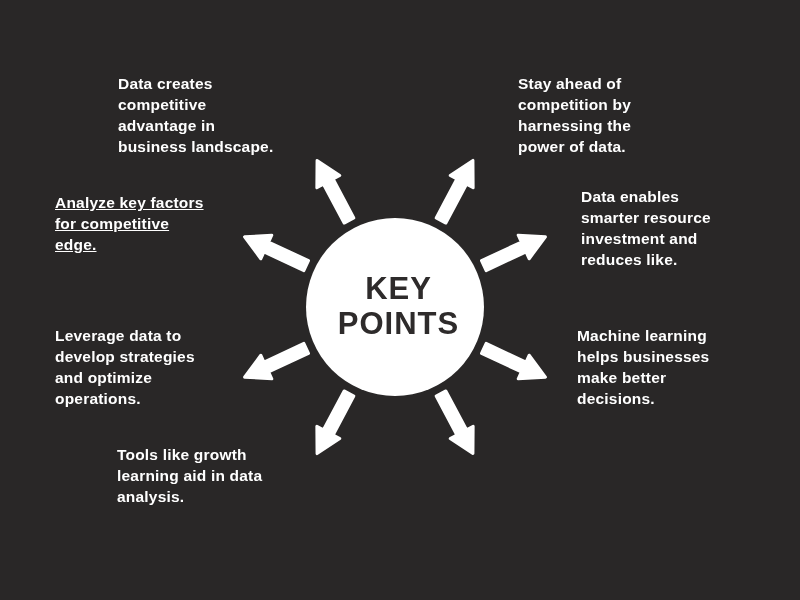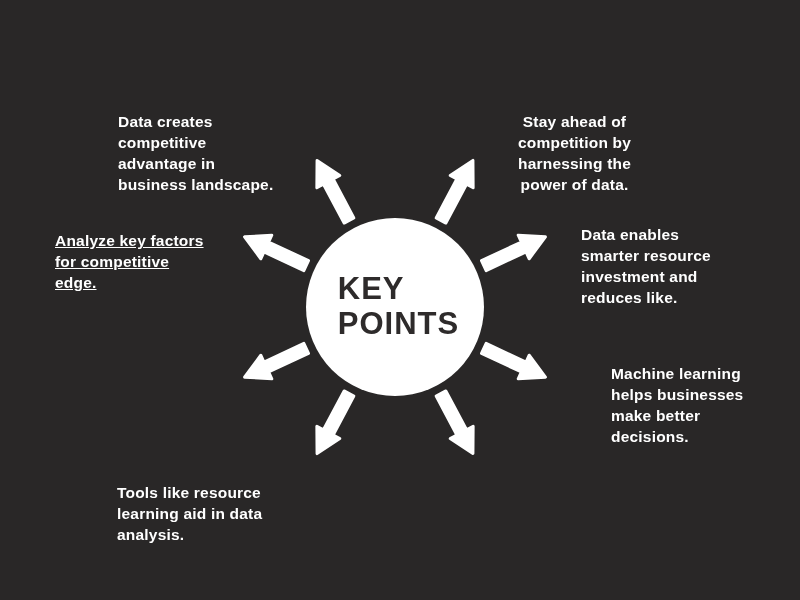--- a/index.html
+++ b/index.html
@@ -33,39 +33,39 @@
     display: flex;
     align-items: center;
     justify-content: center;
   }
   .center-label {
     font-size: 31px;
     font-weight: 700;
     line-height: 1.12;
     letter-spacing: 1px;
     color: #2e2b2b;
+    text-align: center;
     white-space: pre-line;
     margin-left: 7px;
   }
   .point-text {
     position: absolute;
     color: #ffffff;
     font-size: 15.5px;
     font-weight: 700;
     line-height: 21px;
     letter-spacing: 0.2px;
     white-space: pre-line;
-    margin-top: 38px;
   }
   .pt-top-left     { left: 118px; top: 73px;  }
-  .pt-top-right    { left: 518px; top: 73px; text-align: center;  }
+  .pt-top-right    { left: 518px; top: 73px;  }
   .pt-left-upper   { left: 55px;  top: 192px; text-decoration: underline; }
   .pt-right-upper  { left: 581px; top: 186px; }
   .pt-left-lower   { left: 55px;  top: 325px; }
-  .pt-right-lower  { left: 611px; top: 325px; }
+  .pt-right-lower  { left: 577px; top: 325px; }
   .pt-bottom-left  { left: 117px; top: 444px; }
   .pt-bottom-right { left: 524px; top: 444px; }
 </style>
 </head>
 <body>
 
 <div class="canvas">
 
   <svg class="arrows-layer" viewBox="0 0 800 600" xmlns="http://www.w3.org/2000/svg">
     <defs>
@@ -94,21 +94,25 @@
 competition by
 harnessing the
 power of data.</div>
   <div class="point-text pt-left-upper">Analyze key factors
 for competitive
 edge.</div>
   <div class="point-text pt-right-upper">Data enables
 smarter resource
 investment and
 reduces like.</div>
+  <div class="point-text pt-left-lower">Leverage data to
+develop strategies
+and optimize
+operations.</div>
   <div class="point-text pt-right-lower">Machine learning
 helps businesses
 make better
 decisions.</div>
-  <div class="point-text pt-bottom-left">Tools like resource
+  <div class="point-text pt-bottom-left">Tools like growth
 learning aid in data
 analysis.</div>
 
 </div>
 
 </body></html>

